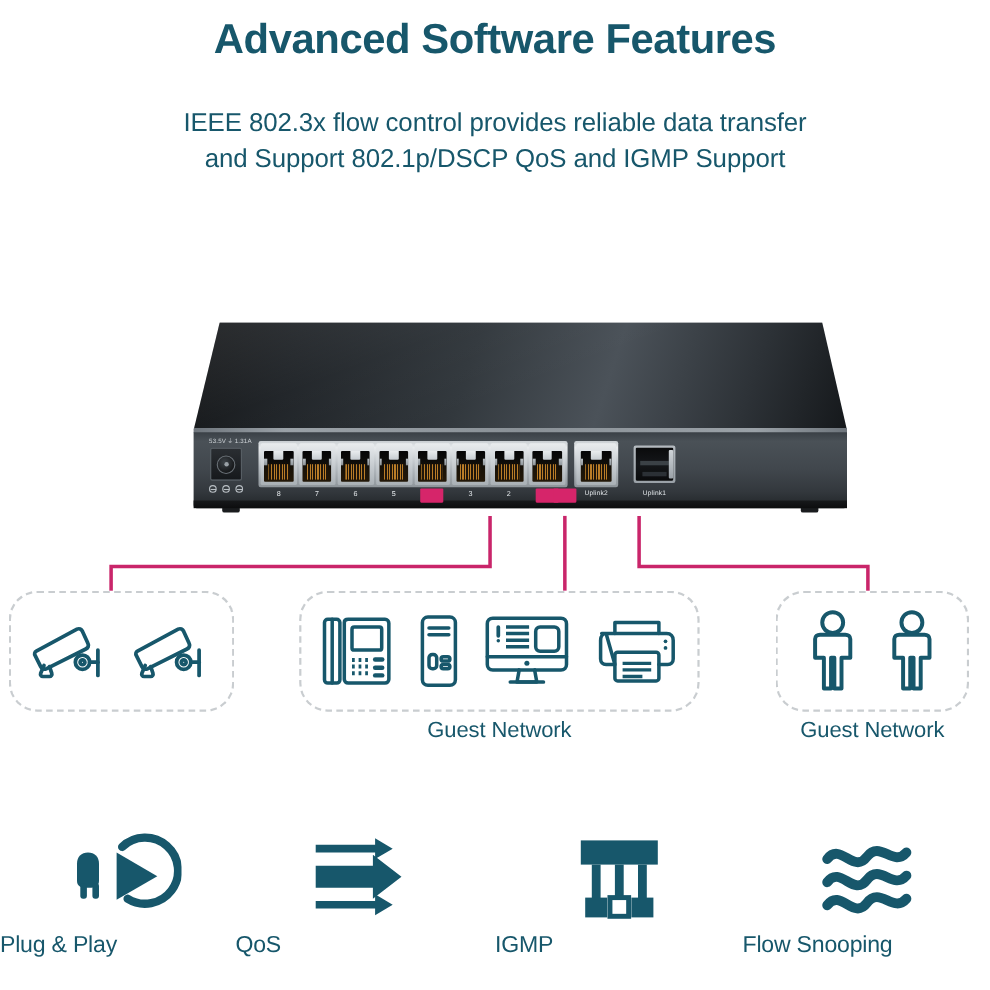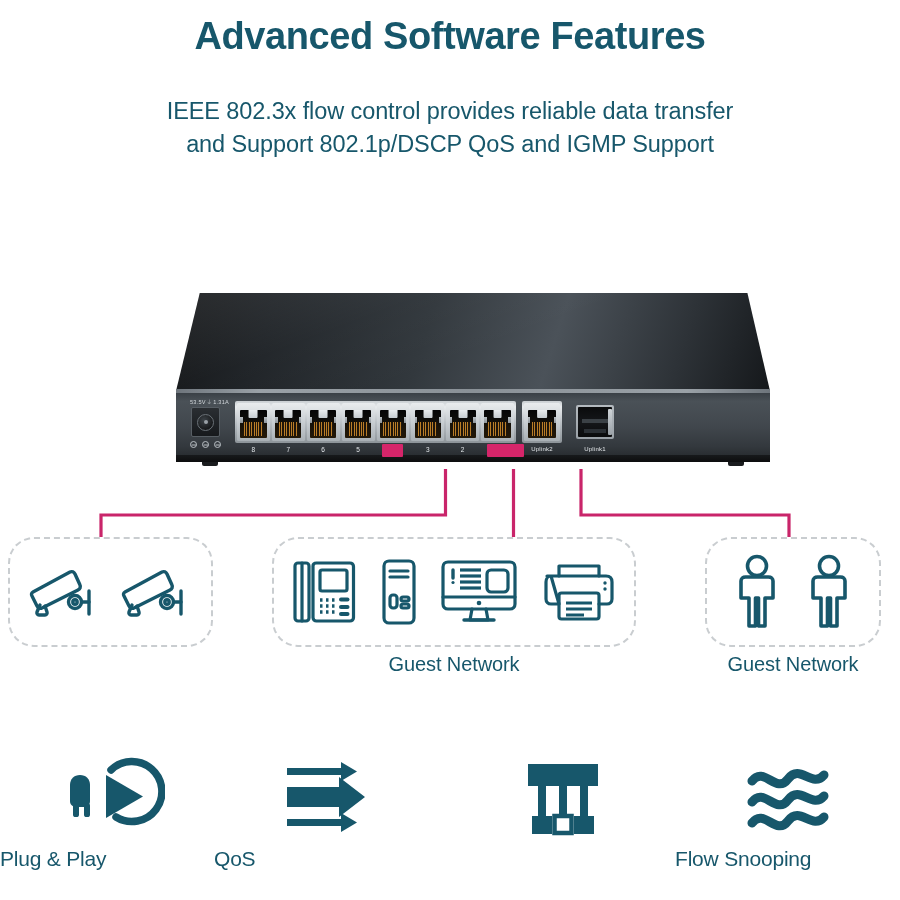--- a/index.html
+++ b/index.html
@@ -508,20 +508,21 @@
 
         <rect x="18" y="28" width="8" height="32" fill="#17576B"></rect>
         <rect x="39" y="28" width="8" height="32" fill="#17576B"></rect>
         <rect x="60" y="28" width="8" height="32" fill="#17576B"></rect>
 
         <rect x="12" y="58" width="20" height="18" fill="#17576B"></rect>
         <rect x="34.5" y="58" width="17" height="17" fill="none" stroke="#17576B" stroke-width="4.5"></rect>
         <rect x="54" y="58" width="20" height="18" fill="#17576B"></rect>
       </svg>
     </div>
+    <div class="feature-label">IGMP</div>
   </div>
 
   <div class="feature" id="feat-flow">
     <div class="feature-icon">
       <svg width="92" height="76" viewBox="0 0 92 76">
         <g fill="none" stroke="#17576B" stroke-width="9" stroke-linecap="round">
           <path d="M10,22 C22,6 34,36 46,20 C58,4 70,30 82,16"></path>
           <path d="M10,43 C22,27 34,57 46,41 C58,25 70,51 82,37"></path>
           <path d="M10,64 C22,48 34,78 46,62 C58,46 70,72 82,58"></path>
         </g>

